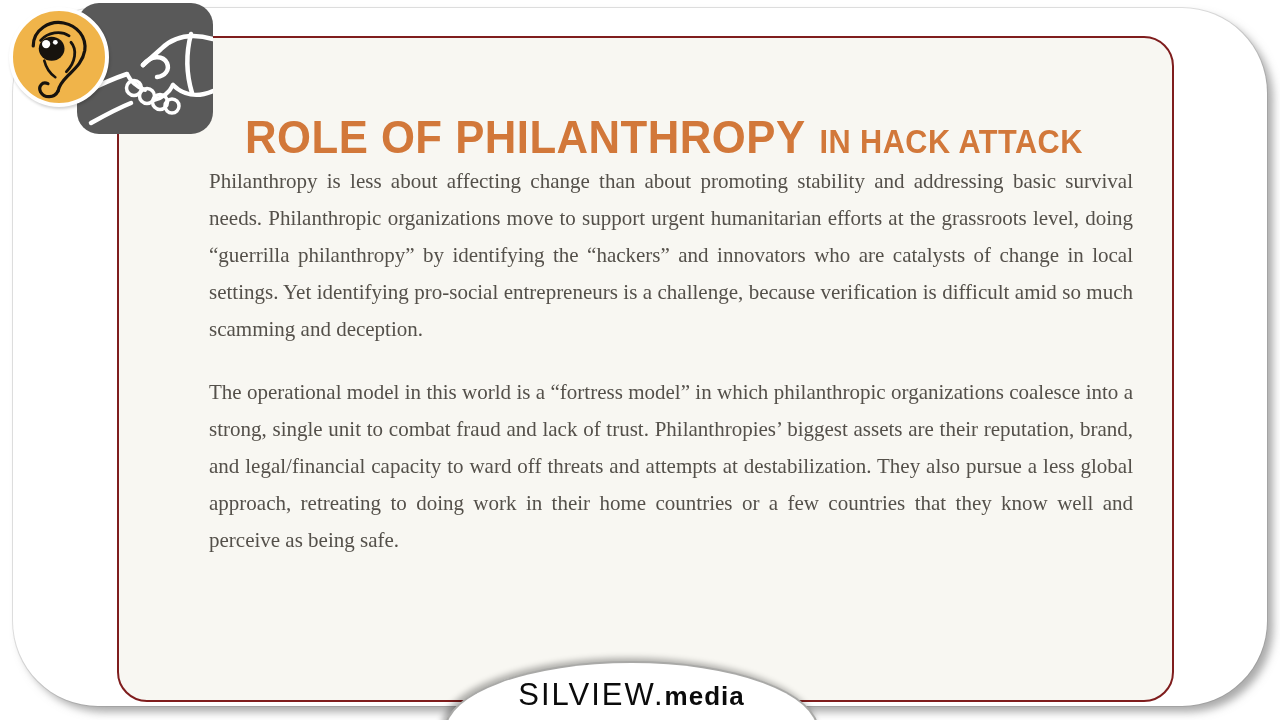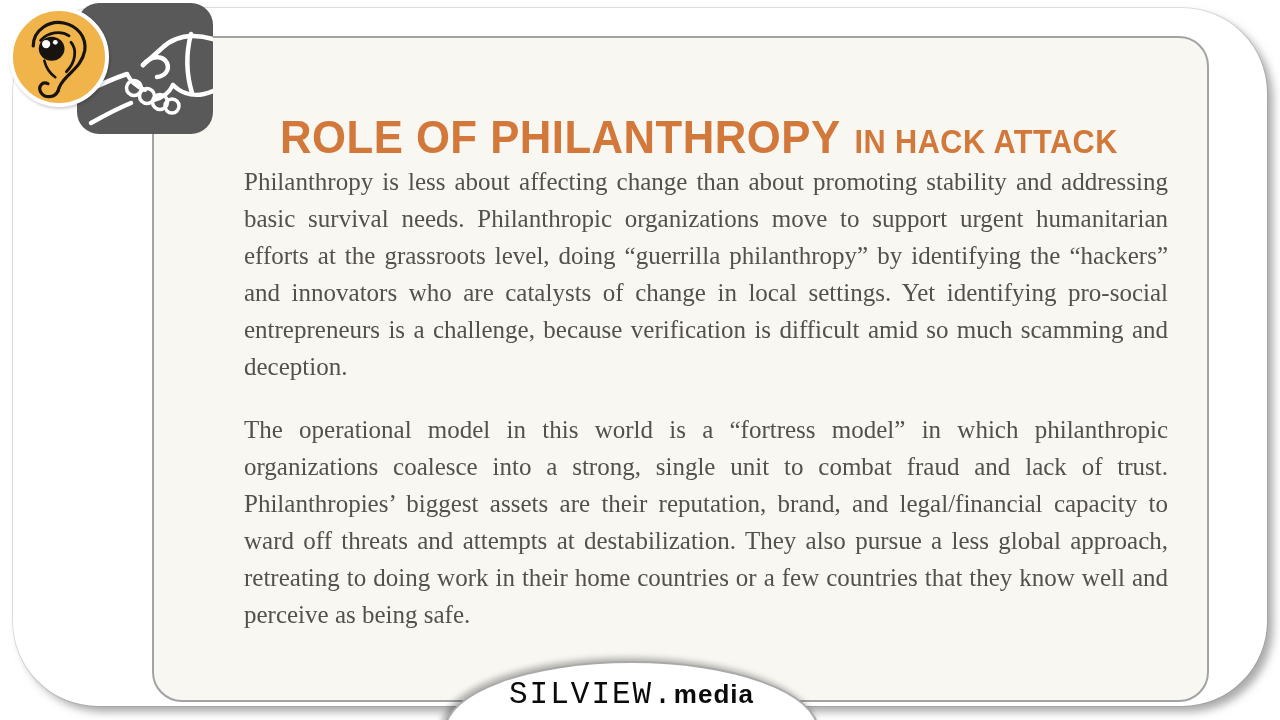--- a/index.html
+++ b/index.html
@@ -13,37 +13,36 @@
   
   .card{
     position:absolute;left:13px;top:8px;width:1254px;height:698px;
     background:#ffffff;border-radius:85px;
     box-shadow:6px 6px 9px rgba(100,100,100,.55), 0 0 0 1px rgba(190,190,190,.45);
   }
 
   
   .panel{
     position:absolute;left:104px;top:28px;width:1057px;height:666px;
-    background:#f8f7f2;border:2px solid #a3a3a3;border-radius:30px;
+    background:#f8f7f2;border:2px solid #7f1d1d;border-radius:30px;
     box-sizing:border-box;
-    margin-left:35px;
   }
 
   .title{
     position:absolute;left:126px;top:54px;white-space:nowrap;
     color:#d2783a;line-height:47px;
   }
   .title-inner{display:inline-block;transform:scaleX(.93);transform-origin:0 100%;}
   .title-main{font-size:47px;font-weight:bold;letter-spacing:.5px;}
   .title-sub{font-size:33px;font-weight:bold;margin-left:15px;letter-spacing:.5px;}
 
   .text-col{
     position:absolute;left:90px;top:125px;width:924px;
     font-family:"Liberation Serif", serif;
-    font-size:25px;line-height:37px;color:#54504a;
+    font-size:21px;line-height:37px;color:#54504a;
     text-align:justify;
   }
   .text-col p{margin:0 0 26px 0;}
 
   
   .icon-badge{position:absolute;left:0;top:0;width:220px;height:145px;}
   .handshake-box{
     position:absolute;left:77px;top:3px;width:136px;height:131px;
     background:#595959;border-radius:22px;
   }
@@ -60,21 +59,21 @@
     position:absolute;left:444px;top:661px;width:375px;height:70px;
     background:#ffffff;
     border:2px solid #a9a9a7;border-bottom:none;
     border-radius:50% 50% 0 0 / 100% 100% 0 0;
     box-shadow:-3px -3px 6px rgba(0,0,0,.3);
     box-sizing:border-box;
     text-align:center;z-index:30;
     color:#0b0b0b;
   }
   .brand-line{margin-top:14px;white-space:nowrap;}
-  .brand-caps{font-size:31px;font-weight:400;letter-spacing:2px;font-family:Liberation Mono, monospace;}
+  .brand-caps{font-size:31px;font-weight:400;letter-spacing:2px;}
   .brand-lower{font-size:26px;font-weight:bold;letter-spacing:1px;}
 </style>
 </head>
 <body>
 
 <div class="page">
 
   <div class="card">
     <div class="panel">
 

